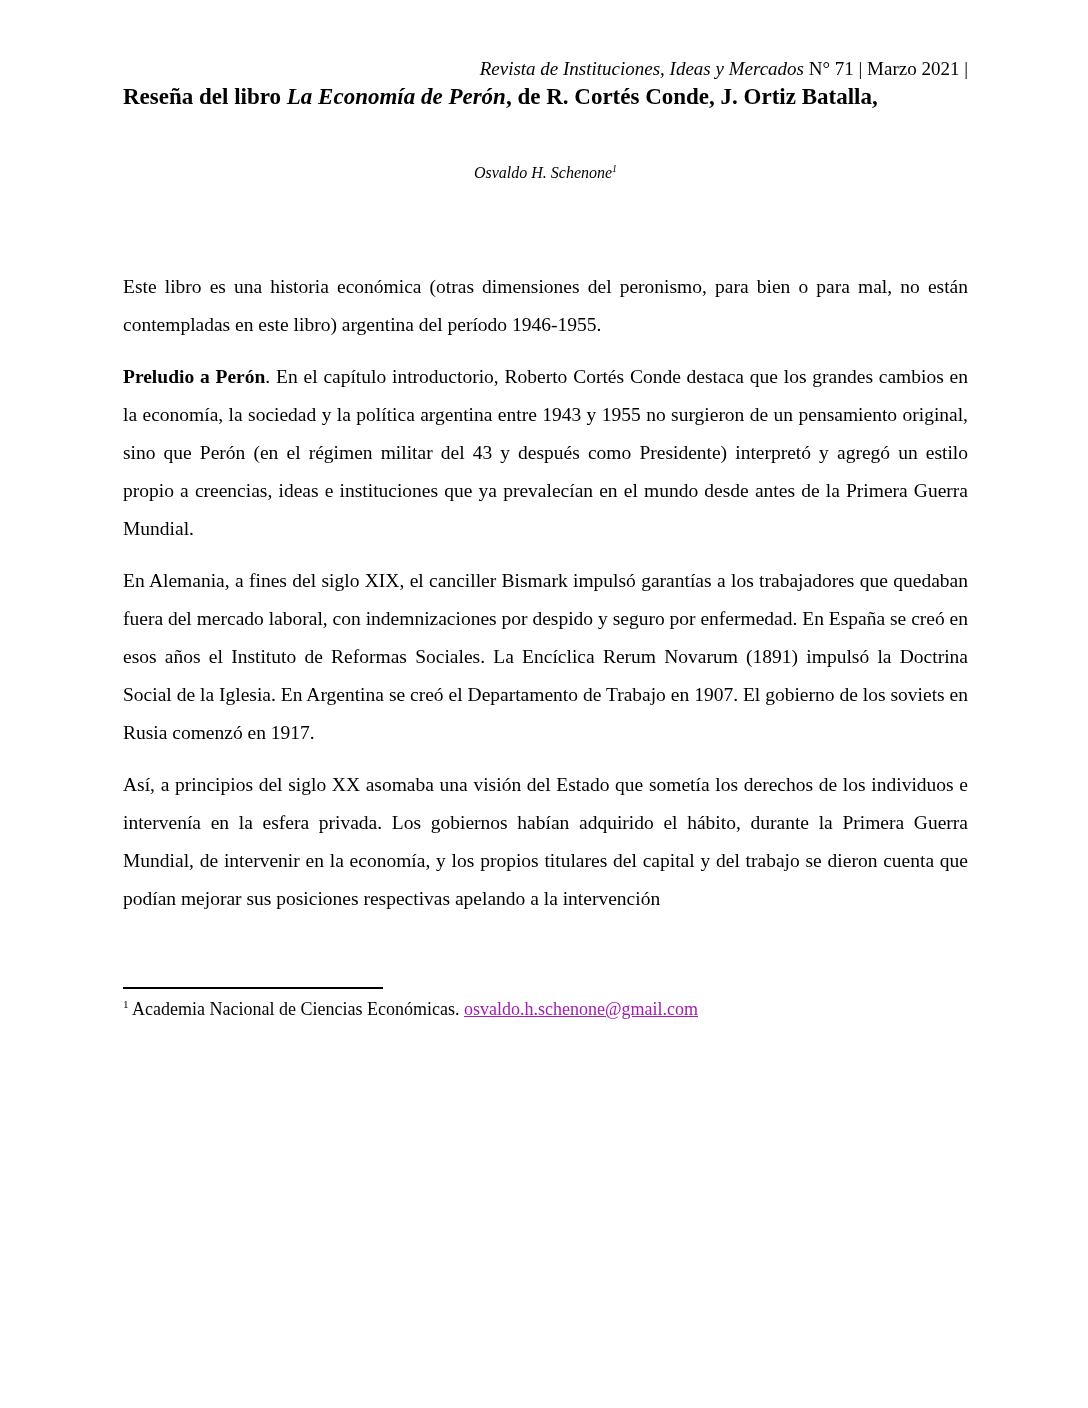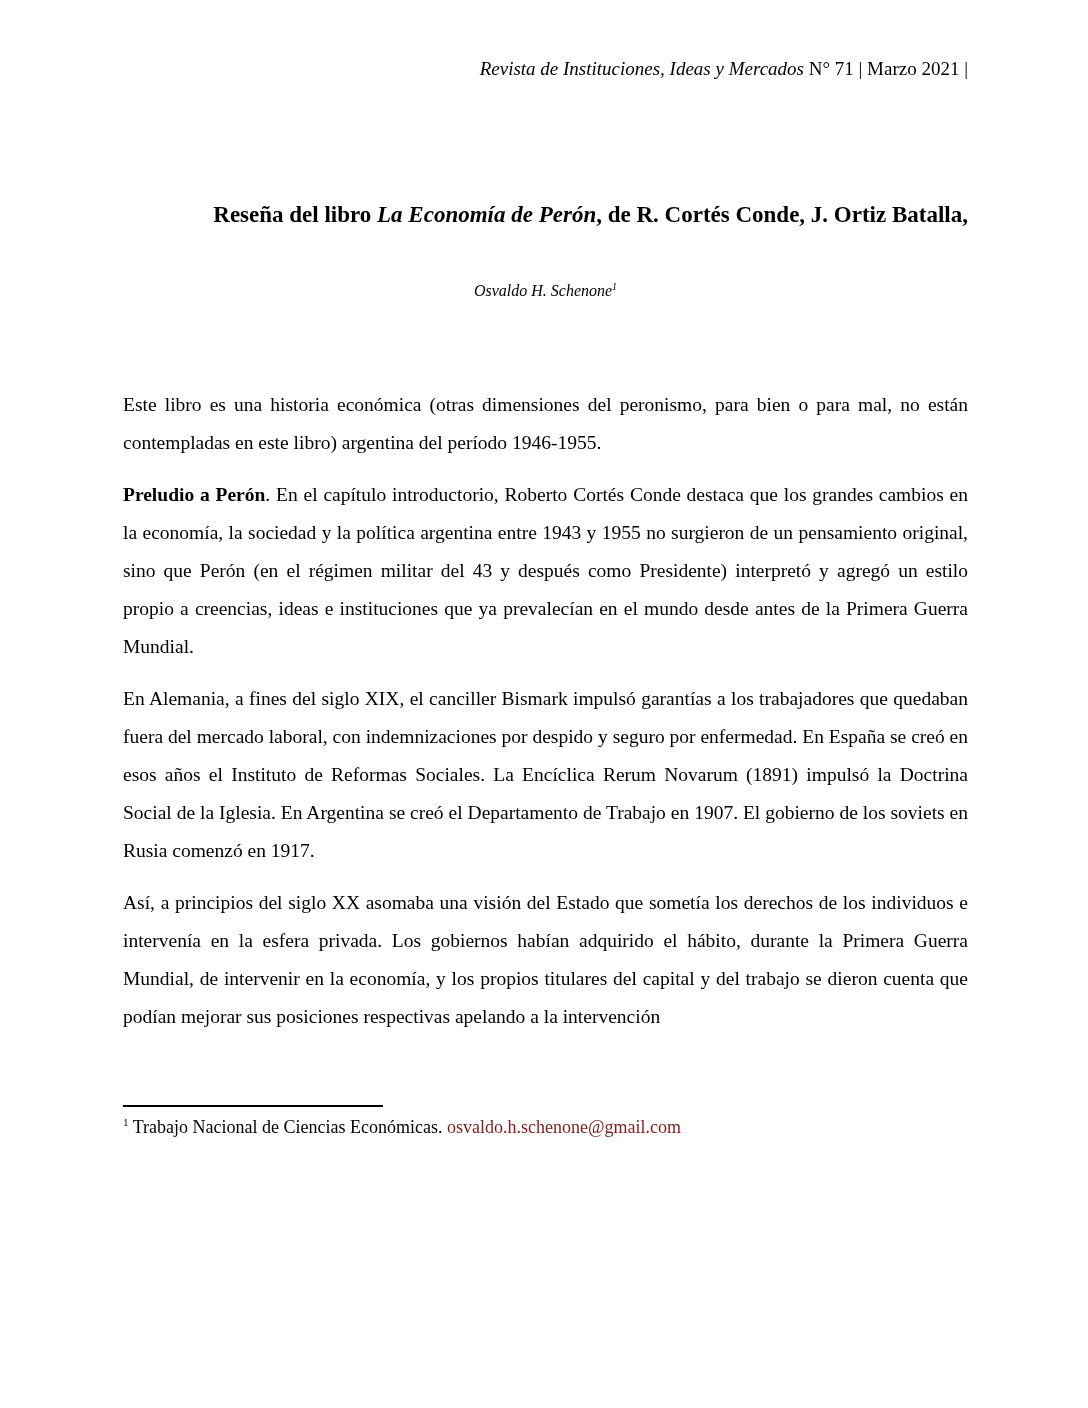--- a/index.html
+++ b/index.html
@@ -22,22 +22,21 @@
   .running-header {
     text-align: right;
     font-size: 19px;
     line-height: 23px;
     white-space: nowrap;
   }
   .running-header .journal { font-style: italic; }
 
   
   .article-title {
-    margin-top: 118px;
-    text-align: right;
+    text-align: left;
     font-weight: bold;
     font-size: 23px;
     line-height: 34px;
   }
   .article-title .t-italic { font-style: italic; }
 
   
   .author-line {
     margin-top: 47px;
     text-align: center;
@@ -68,21 +67,22 @@
     width: 260px;
     height: 0;
     border-top: 2px solid #000000;
   }
   .footnote {
     margin-top: 8px;
     font-size: 18px;
     line-height: 24px;
   }
   .email-link {
-    color: #7f1d1d;
+    color: #a21caf;
+    text-decoration: underline;
     cursor: pointer;
   }
 </style>
 </head>
 <body>
 
 <div class="page">
 
   <div class="running-header">
     <span class="journal">Revista de Instituciones, Ideas y Mercados </span><span>N° 71 | Marzo 2021 |</span>
@@ -99,16 +99,16 @@
   <div class="body-block">
     <p class="body-par"><b></b><span>Este libro es una historia económica (otras dimensiones del peronismo, para bien o para mal, no están contempladas en este libro) argentina del período 1946-1955.</span></p>
     <p class="body-par"><b>Preludio a Perón</b><span>. En el capítulo introductorio, Roberto Cortés Conde destaca que los grandes cambios en la economía, la sociedad y la política argentina entre 1943 y 1955 no surgieron de un pensamiento original, sino que Perón (en el régimen militar del 43 y después como Presidente) interpretó y agregó un estilo propio a creencias, ideas e instituciones que ya prevalecían en el mundo desde antes de la Primera Guerra Mundial.</span></p>
     <p class="body-par"><b></b><span>En Alemania, a fines del siglo XIX, el canciller Bismark impulsó garantías a los trabajadores que quedaban fuera del mercado laboral, con indemnizaciones por despido y seguro por enfermedad. En España se creó en esos años el Instituto de Reformas Sociales. La Encíclica Rerum Novarum (1891) impulsó la Doctrina Social de la Iglesia. En Argentina se creó el Departamento de Trabajo en 1907. El gobierno de los soviets en Rusia comenzó en 1917.</span></p>
     <p class="body-par"><b></b><span>Así, a principios del siglo XX asomaba una visión del Estado que sometía los derechos de los individuos e intervenía en la esfera privada. Los gobiernos habían adquirido el hábito, durante la Primera Guerra Mundial, de intervenir en la economía, y los propios titulares del capital y del trabajo se dieron cuenta que podían mejorar sus posiciones respectivas apelando a la intervención</span></p>
   </div>
 
   <div class="footnote-sep"></div>
 
   <div class="footnote">
-    <sup>1</sup><span> Trabajo Nacional de Ciencias Económicas. </span><a class="email-link">osvaldo.h.schenone@gmail.com</a>
+    <sup>1</sup><span> Academia Nacional de Ciencias Económicas. </span><a class="email-link">osvaldo.h.schenone@gmail.com</a>
   </div>
 
 </div>
 
 </body></html>

